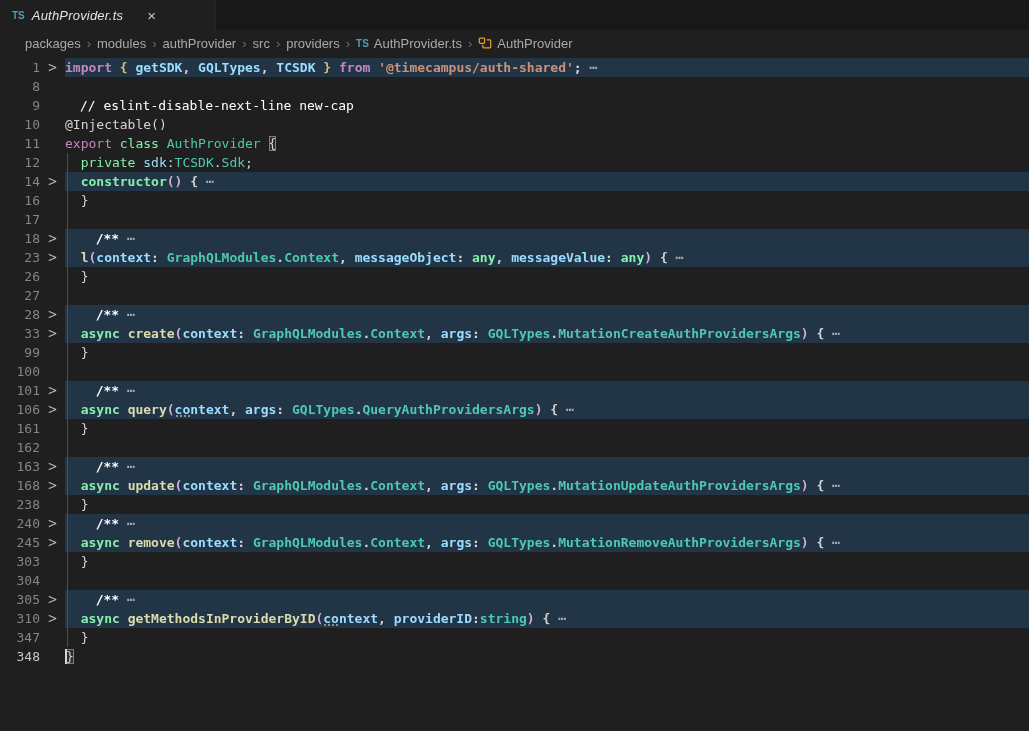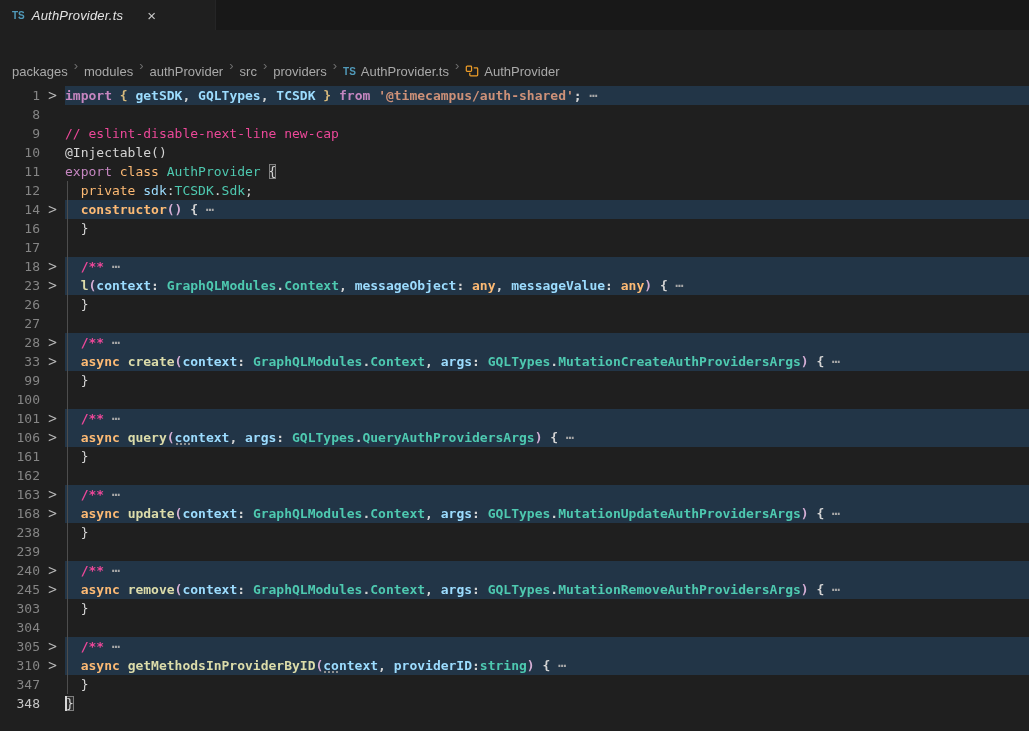--- a/index.html
+++ b/index.html
@@ -10,48 +10,48 @@
 
   
   .tabbar { height:30px; background:#181818; display:flex; align-items:stretch; flex:0 0 30px; }
   .tab { background:#1F1F1F; display:flex; align-items:center; gap:7px; padding:0 12px 0 12px;
     min-width:216px; border-right:1px solid #252526; cursor:pointer; }
   .tab-label { color:#E4E4E4; font-style:italic; font-size:13px; letter-spacing:.2px; }
   .tab-close { color:#C8C8C8; font-size:15px; line-height:15px; margin-left:14px; padding:1px 3px; }
   .ts-badge { color:#519ABA; font-weight:bold; font-size:10px; font-family:"Liberation Sans",sans-serif; }
 
   
-  .breadcrumbs { height:26px; background:#1F1F1F; display:flex; 
-    padding-left:12px; font-size:13px; color:#A9A9A9; flex:0 0 26px;margin-top:28px; }
+  .breadcrumbs { height:26px; background:#1F1F1F; display:flex; align-items:center;
+    padding-left:25px; font-size:13px; color:#A9A9A9; flex:0 0 26px; }
   .bc-item { display:flex; align-items:center; gap:5px; cursor:pointer; white-space:nowrap; }
   .bc-sep { color:#6e6e6e; margin:0 6px; font-size:13px; }
   .bc-icon { display:inline-flex; align-items:center; }
 
   
   .editor { flex:1; background:#1F1F1F; padding-top:2px; position:relative;
     font-family:"DejaVu Sans Mono","Liberation Mono",monospace; font-size:13px; }
   .row { display:flex; height:19px; line-height:19px; white-space:pre; }
   .gutter { width:65px; flex:0 0 65px; display:flex; align-items:center; }
   .lnum { width:40px; text-align:right; color:#858585; font-size:13px; }
   .lnum.active { color:#C6C6C6;padding-left:11px; }
   .chev { width:25px; text-align:center; color:#B8B8B8; font-size:12px; cursor:pointer;
     font-family:"DejaVu Sans",sans-serif; transform:scaleY(1.15); }
   .code { flex:1; position:relative; padding-left:0; }
   .row.hl .code { background:rgba(38,79,120,0.45);font-weight:bold; }
   .code.g::before { content:""; position:absolute; left:2px; top:0; bottom:0;
     border-left:1px solid #4d4d4d; }
 
   
   .tk-kw   { color:#C586C0; }
-  .tk-kw2  { color:#fdba74; }
+  .tk-kw2  { color:#86efac; }
   .tk-fn   { color:#DCDCAA; }
   .tk-var  { color:#9CDCFE; }
   .tk-type { color:#4EC9B0; }
   .tk-str  { color:#CE9178; }
-  .tk-cmt  { color:#ec4899; }
+  .tk-cmt  { color:#ffffff;margin-left:15px; }
   .tk-pun  { color:#D4D4D4; }
   .tk-b1   { color:#D7BA7D; }
   .tk-b2   { color:#D5AED5; }
   .tk-fold { color:#A8A8A8; cursor:pointer; }
 
   .u { position:relative; display:inline-block; }
   .u::after { content:""; position:absolute; left:1px; bottom:2px; width:14px;
     border-bottom:2px dotted #8f8f8f; }
   .m { outline:1px solid #7f7f7f; outline-offset:-1px; background:rgba(120,120,120,0.15); }
   .cursor { display:inline-block; width:2px; height:15px; background:#D6D6D6;
@@ -125,21 +125,20 @@
       <div class="row hl"><div class="gutter"><span class="lnum">33</span><span class="chev">&gt;</span></div><div class="code g"><span class="tk-pun">  </span><span class="tk-kw2">async </span><span class="tk-fn">create</span><span class="tk-b2">(</span><span class="tk-var">context</span><span class="tk-pun">: </span><span class="tk-type">GraphQLModules</span><span class="tk-pun">.</span><span class="tk-type">Context</span><span class="tk-pun">, </span><span class="tk-var">args</span><span class="tk-pun">: </span><span class="tk-type">GQLTypes</span><span class="tk-pun">.</span><span class="tk-type">MutationCreateAuthProvidersArgs</span><span class="tk-b2">)</span><span class="tk-pun"> {</span><span class="tk-fold"> ⋯</span></div></div>
       <div class="row"><div class="gutter"><span class="lnum">99</span><span class="chev"></span></div><div class="code g"><span class="tk-pun">  }</span></div></div>
       <div class="row"><div class="gutter"><span class="lnum">100</span><span class="chev"></span></div><div class="code g"></div></div>
       <div class="row hl"><div class="gutter"><span class="lnum">101</span><span class="chev">&gt;</span></div><div class="code g"><span class="tk-pun">  </span><span class="tk-cmt">/**</span><span class="tk-fold"> ⋯</span></div></div>
       <div class="row hl"><div class="gutter"><span class="lnum">106</span><span class="chev">&gt;</span></div><div class="code g"><span class="tk-pun">  </span><span class="tk-kw2">async </span><span class="tk-fn">query</span><span class="tk-b2">(</span><span class="tk-var u">context</span><span class="tk-pun">, </span><span class="tk-var">args</span><span class="tk-pun">: </span><span class="tk-type">GQLTypes</span><span class="tk-pun">.</span><span class="tk-type">QueryAuthProvidersArgs</span><span class="tk-b2">)</span><span class="tk-pun"> {</span><span class="tk-fold"> ⋯</span></div></div>
       <div class="row"><div class="gutter"><span class="lnum">161</span><span class="chev"></span></div><div class="code g"><span class="tk-pun">  }</span></div></div>
       <div class="row"><div class="gutter"><span class="lnum">162</span><span class="chev"></span></div><div class="code g"></div></div>
       <div class="row hl"><div class="gutter"><span class="lnum">163</span><span class="chev">&gt;</span></div><div class="code g"><span class="tk-pun">  </span><span class="tk-cmt">/**</span><span class="tk-fold"> ⋯</span></div></div>
       <div class="row hl"><div class="gutter"><span class="lnum">168</span><span class="chev">&gt;</span></div><div class="code g"><span class="tk-pun">  </span><span class="tk-kw2">async </span><span class="tk-fn">update</span><span class="tk-b2">(</span><span class="tk-var">context</span><span class="tk-pun">: </span><span class="tk-type">GraphQLModules</span><span class="tk-pun">.</span><span class="tk-type">Context</span><span class="tk-pun">, </span><span class="tk-var">args</span><span class="tk-pun">: </span><span class="tk-type">GQLTypes</span><span class="tk-pun">.</span><span class="tk-type">MutationUpdateAuthProvidersArgs</span><span class="tk-b2">)</span><span class="tk-pun"> {</span><span class="tk-fold"> ⋯</span></div></div>
       <div class="row"><div class="gutter"><span class="lnum">238</span><span class="chev"></span></div><div class="code g"><span class="tk-pun">  }</span></div></div>
-      <div class="row"><div class="gutter"><span class="lnum">239</span><span class="chev"></span></div><div class="code g"></div></div>
       <div class="row hl"><div class="gutter"><span class="lnum">240</span><span class="chev">&gt;</span></div><div class="code g"><span class="tk-pun">  </span><span class="tk-cmt">/**</span><span class="tk-fold"> ⋯</span></div></div>
       <div class="row hl"><div class="gutter"><span class="lnum">245</span><span class="chev">&gt;</span></div><div class="code g"><span class="tk-pun">  </span><span class="tk-kw2">async </span><span class="tk-fn">remove</span><span class="tk-b2">(</span><span class="tk-var">context</span><span class="tk-pun">: </span><span class="tk-type">GraphQLModules</span><span class="tk-pun">.</span><span class="tk-type">Context</span><span class="tk-pun">, </span><span class="tk-var">args</span><span class="tk-pun">: </span><span class="tk-type">GQLTypes</span><span class="tk-pun">.</span><span class="tk-type">MutationRemoveAuthProvidersArgs</span><span class="tk-b2">)</span><span class="tk-pun"> {</span><span class="tk-fold"> ⋯</span></div></div>
       <div class="row"><div class="gutter"><span class="lnum">303</span><span class="chev"></span></div><div class="code g"><span class="tk-pun">  }</span></div></div>
       <div class="row"><div class="gutter"><span class="lnum">304</span><span class="chev"></span></div><div class="code g"></div></div>
       <div class="row hl"><div class="gutter"><span class="lnum">305</span><span class="chev">&gt;</span></div><div class="code g"><span class="tk-pun">  </span><span class="tk-cmt">/**</span><span class="tk-fold"> ⋯</span></div></div>
       <div class="row hl"><div class="gutter"><span class="lnum">310</span><span class="chev">&gt;</span></div><div class="code g"><span class="tk-pun">  </span><span class="tk-kw2">async </span><span class="tk-fn">getMethodsInProviderByID</span><span class="tk-b2">(</span><span class="tk-var u">context</span><span class="tk-pun">, </span><span class="tk-var">providerID</span><span class="tk-pun">:</span><span class="tk-type">string</span><span class="tk-b2">)</span><span class="tk-pun"> {</span><span class="tk-fold"> ⋯</span></div></div>
       <div class="row"><div class="gutter"><span class="lnum">347</span><span class="chev"></span></div><div class="code g"><span class="tk-pun">  }</span></div></div>
       <div class="row"><div class="gutter"><span class="lnum active">348</span><span class="chev"></span></div><div class="code"><span class="cursor"></span><span class="tk-pun m">}</span></div></div>
     </div>
 

